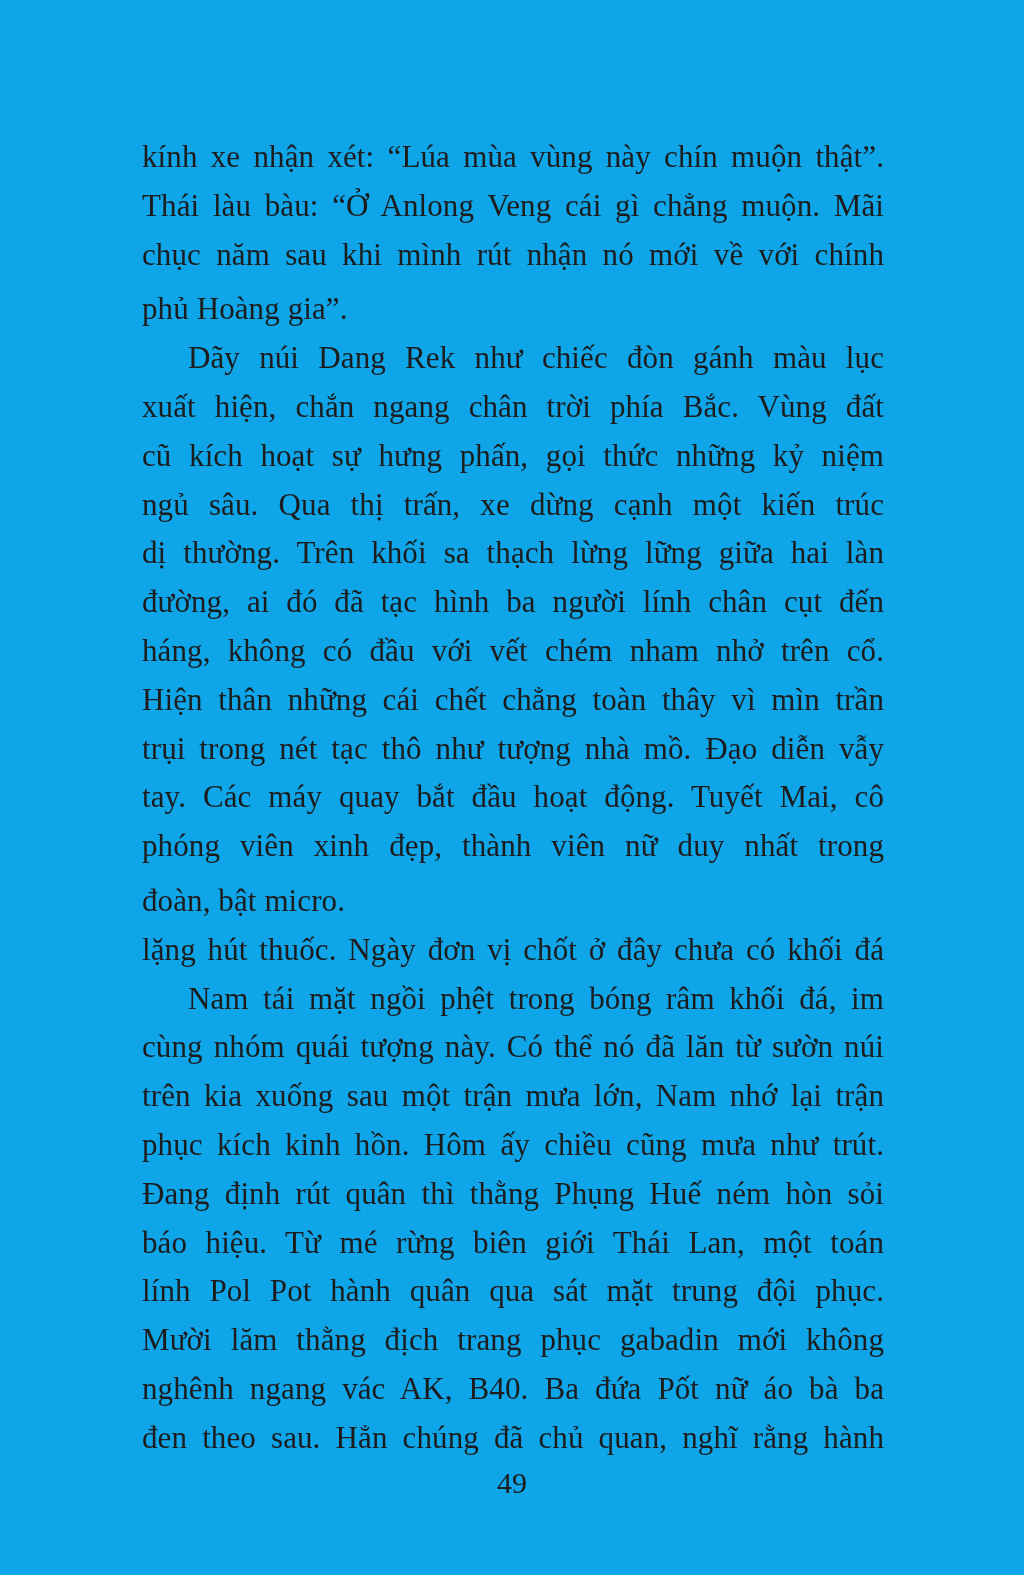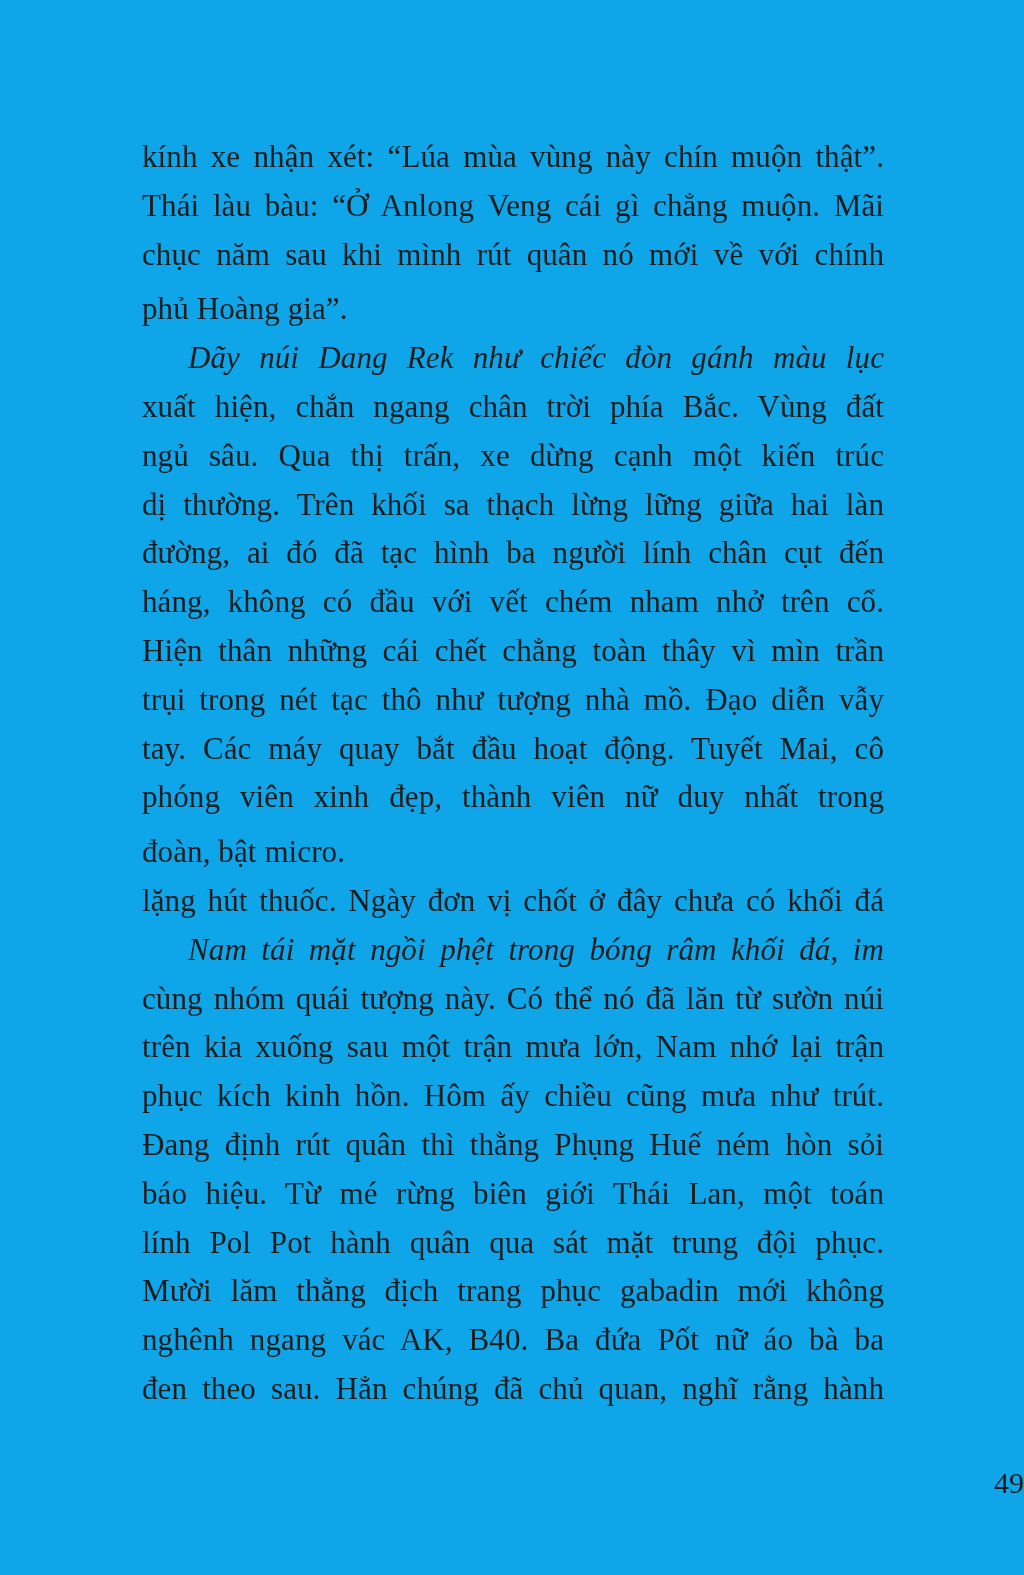--- a/index.html
+++ b/index.html
@@ -29,43 +29,43 @@
     text-align: justify;
     text-align-last: justify;
     white-space: normal;
   }
   .line.para-end {
     text-align-last: left;
     margin-top: 6px;
   }
   .line.indent {
     text-indent: 46px;
-    font-style: italic;
   }
   .page-number {
     position: absolute;
     left: 0;
     top: 1466px;
     width: 100%;
-    text-align: right;
+    text-align: center;
     font-size: 30px;
     color: #1c1c1c;
   }
 </style>
 </head>
 <body>
 
 <div class="page">
   <div class="text-block">
       <div class="line">kính xe nhận xét: “Lúa mùa vùng này chín muộn thật”.</div>
       <div class="line">Thái làu bàu: “Ở Anlong Veng cái gì chẳng muộn. Mãi</div>
-      <div class="line">chục năm sau khi mình rút quân nó mới về với chính</div>
+      <div class="line">chục năm sau khi mình rút nhận nó mới về với chính</div>
       <div class="line para-end">phủ Hoàng gia”.</div>
       <div class="line indent">Dãy núi Dang Rek như chiếc đòn gánh màu lục</div>
       <div class="line">xuất hiện, chắn ngang chân trời phía Bắc. Vùng đất</div>
+      <div class="line">cũ kích hoạt sự hưng phấn, gọi thức những kỷ niệm</div>
       <div class="line">ngủ sâu. Qua thị trấn, xe dừng cạnh một kiến trúc</div>
       <div class="line">dị thường. Trên khối sa thạch lừng lững giữa hai làn</div>
       <div class="line">đường, ai đó đã tạc hình ba người lính chân cụt đến</div>
       <div class="line">háng, không có đầu với vết chém nham nhở trên cổ.</div>
       <div class="line">Hiện thân những cái chết chẳng toàn thây vì mìn trần</div>
       <div class="line">trụi trong nét tạc thô như tượng nhà mồ. Đạo diễn vẫy</div>
       <div class="line">tay. Các máy quay bắt đầu hoạt động. Tuyết Mai, cô</div>
       <div class="line">phóng viên xinh đẹp, thành viên nữ duy nhất trong</div>
       <div class="line para-end">đoàn, bật micro.</div>
       <div class="line">lặng hút thuốc. Ngày đơn vị chốt ở đây chưa có khối đá</div>

